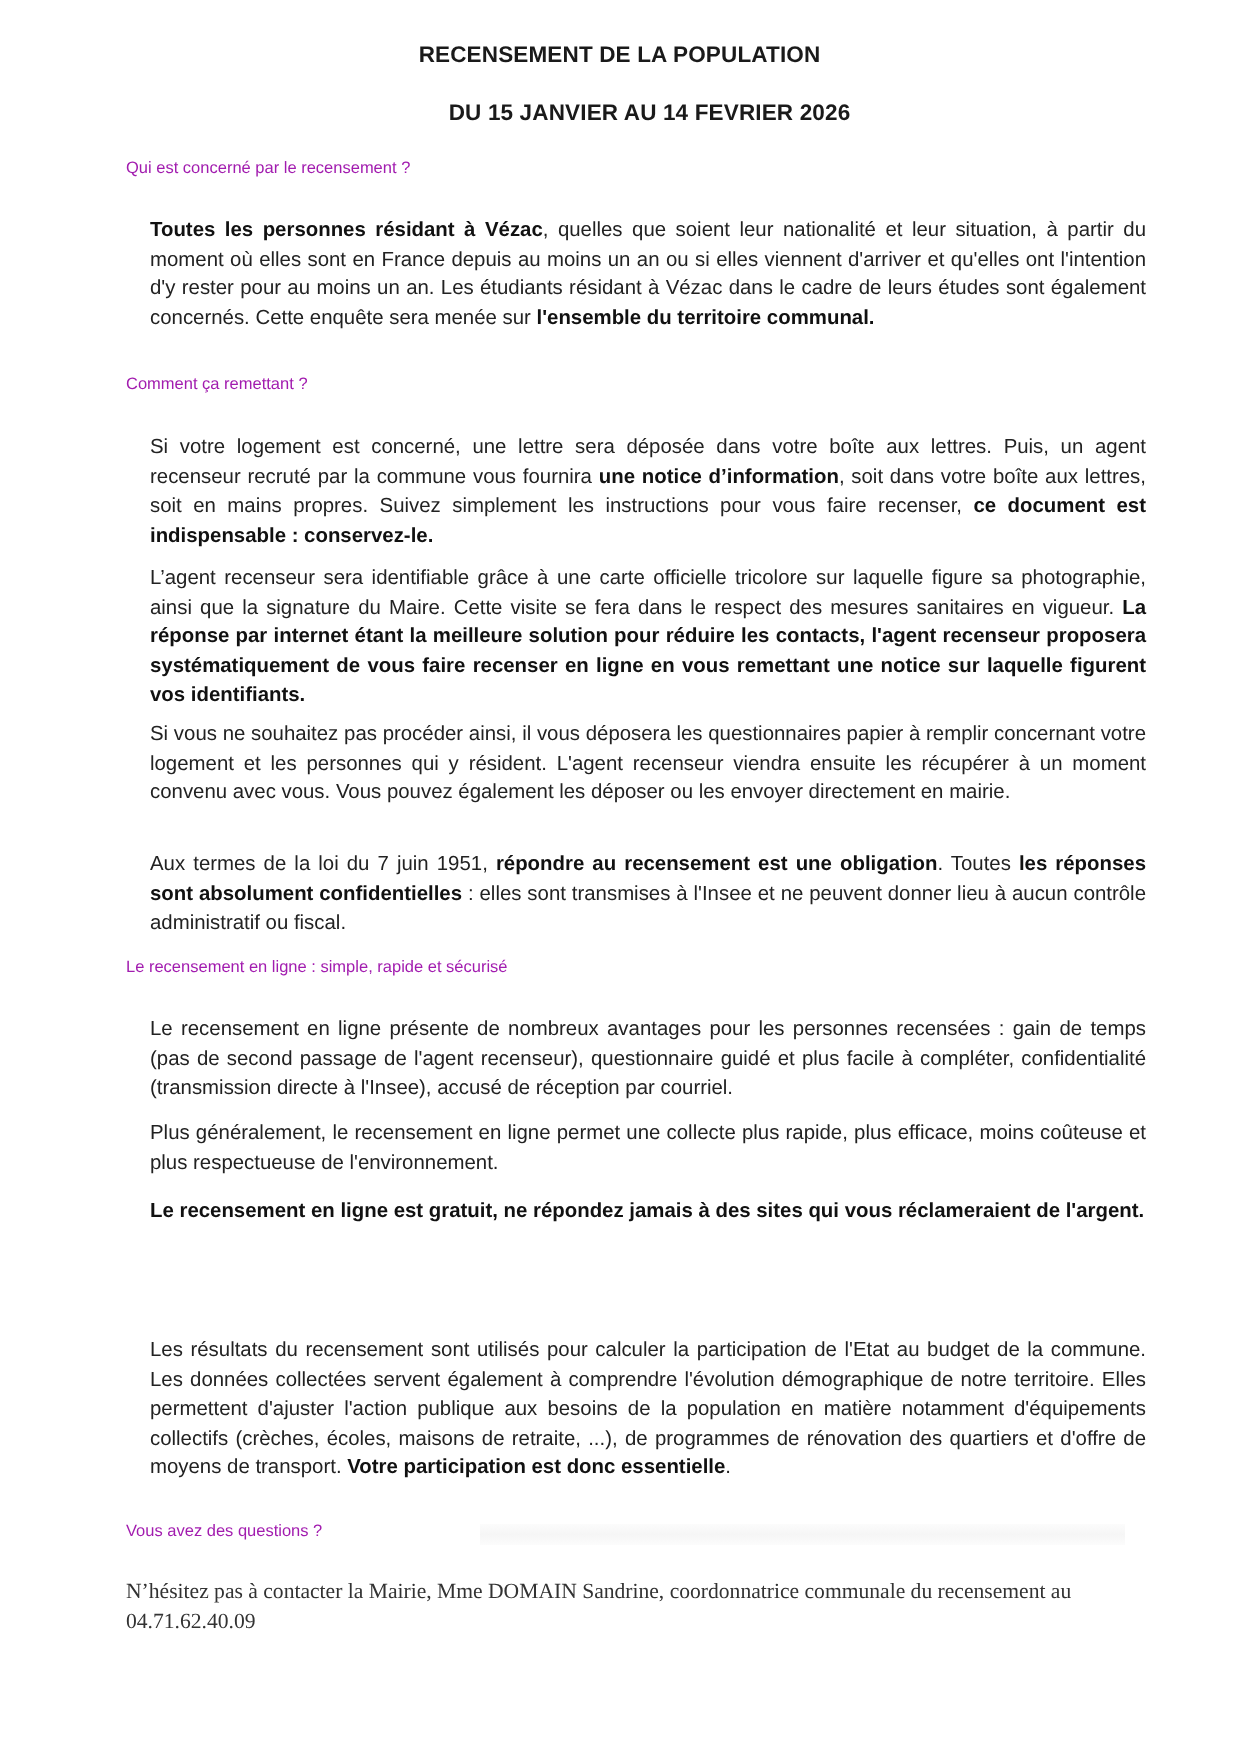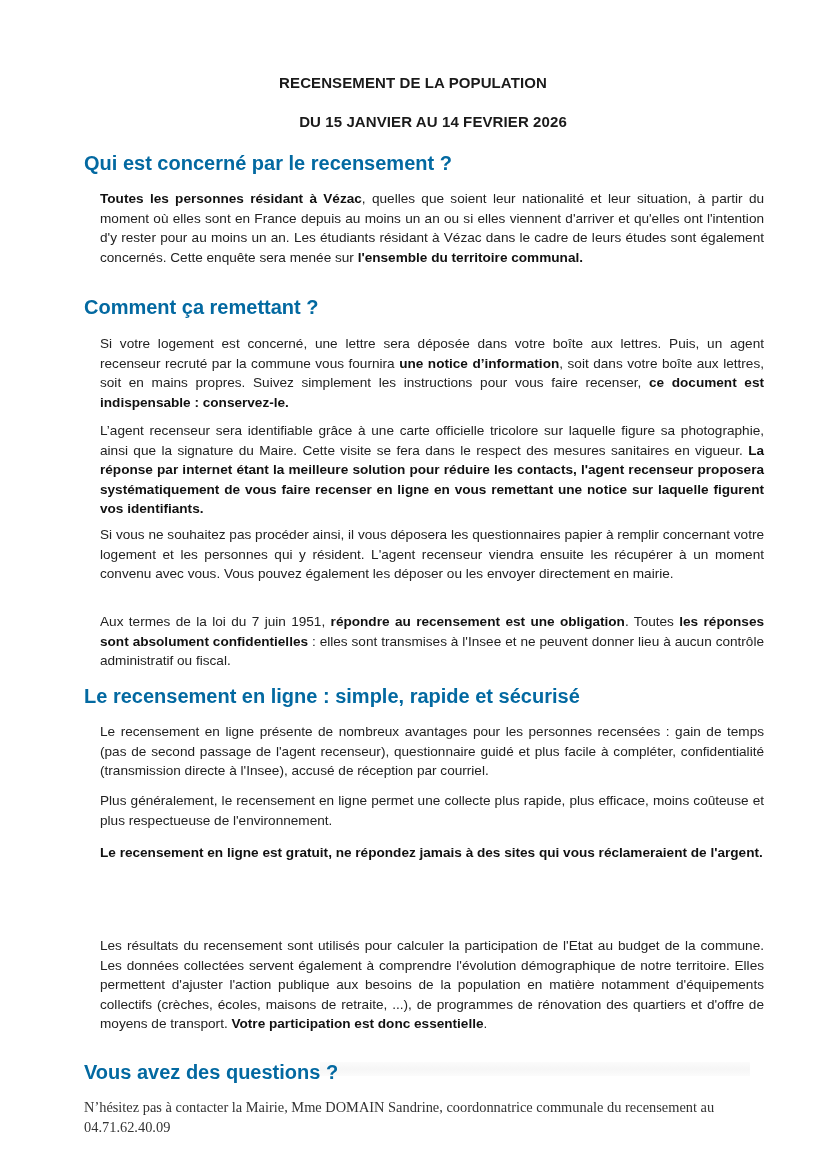--- a/index.html
+++ b/index.html
@@ -1,23 +1,23 @@
 <!DOCTYPE html>
 <html><head>
 <meta charset="utf-8">
 <style>
   html, body { margin: 0; padding: 0; background: #ffffff; }
   body { width: 826px; height: 1169px; position: relative; overflow: hidden;
          font-family: "Liberation Sans", sans-serif; color: #1a1a1a; }
-  .page { position: absolute; left: 0; top: 0; width: 826px; height: 1117px; margin-top: 46px; }
+  .page { position: absolute; left: 0; top: 0; width: 826px; height: 1117px; }
   .title { position: absolute; left: 0; width: 826px; text-align: center;
            font-weight: bold; font-size: 15px; letter-spacing: 0.1px; }
   .t1 { top: 28px; }
   .t2 { top: 67px; padding-left: 20px; }
-  .h { position: absolute; left: 84px; font-size: 20px; font-weight: bold; color: #0369a1; }
+  .h { position: absolute; left: 84px; font-size: 11px; font-weight: normal; color: #a21caf; }
   .p { position: absolute; left: 100px; width: 664px; font-size: 13.6px; line-height: 19.5px;
        text-align: justify; color: #222; }
   .p b { font-weight: bold; color: #111; }
   .contact { position: absolute; left: 84px; width: 670px; font-family: "Liberation Serif", serif;
              font-size: 14.4px; line-height: 20px; color: #333; }
   .scan-band { position: absolute; left: 320px; top: 1016px; width: 430px; height: 14px;
                background: linear-gradient(to bottom, #fafafa, #f2f2f2 50%, #fafafa); opacity: 0.7; }
 </style>
 </head>
 <body>

